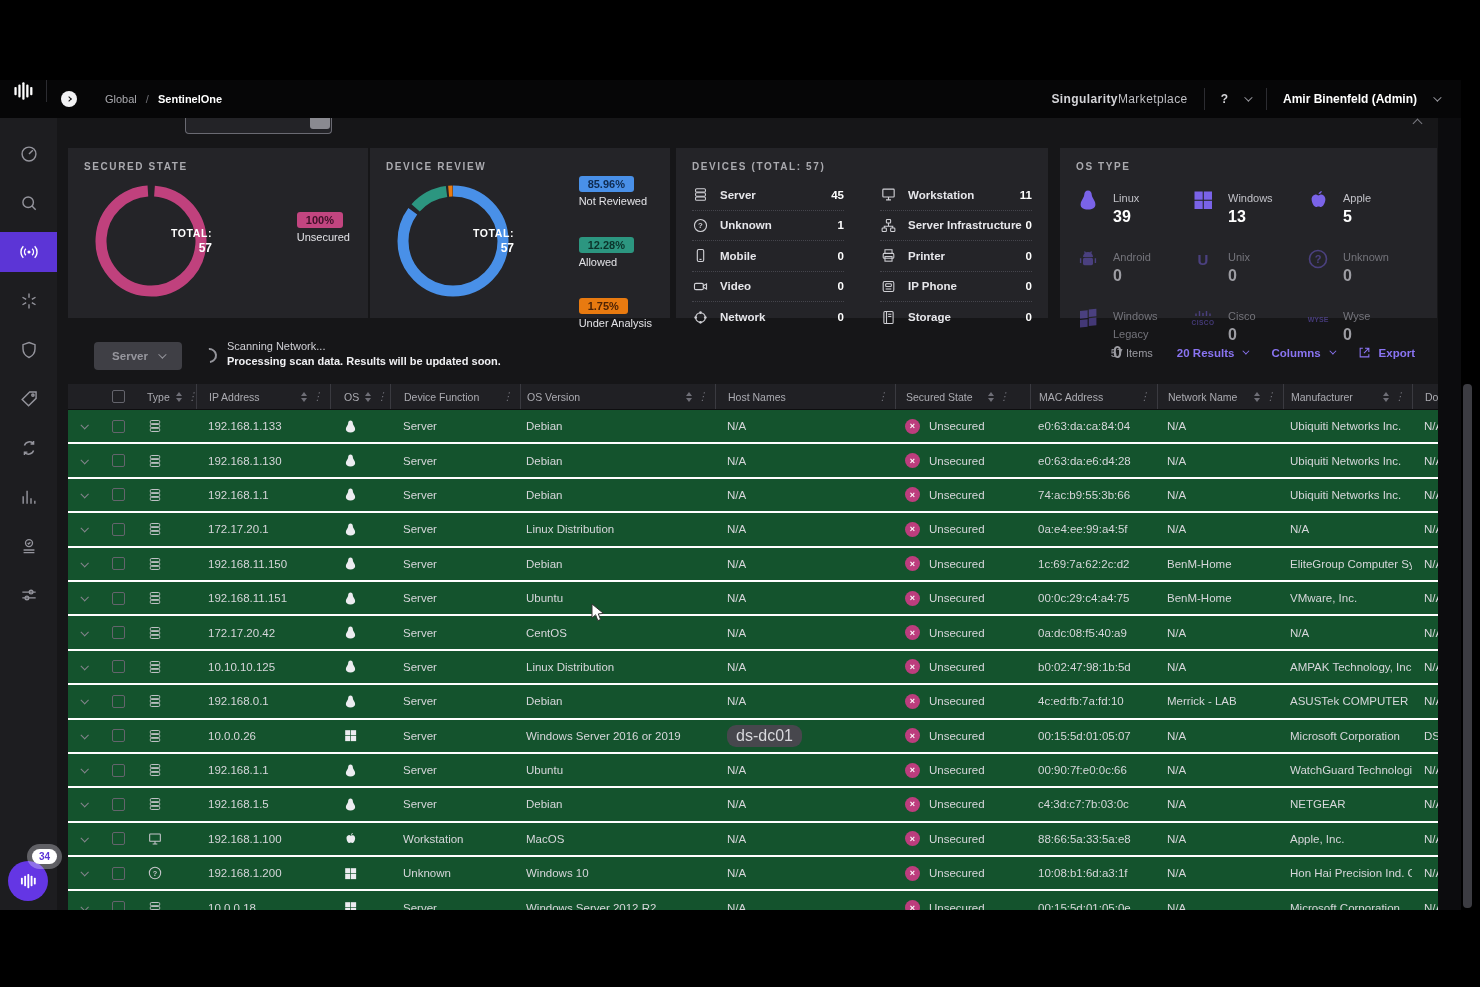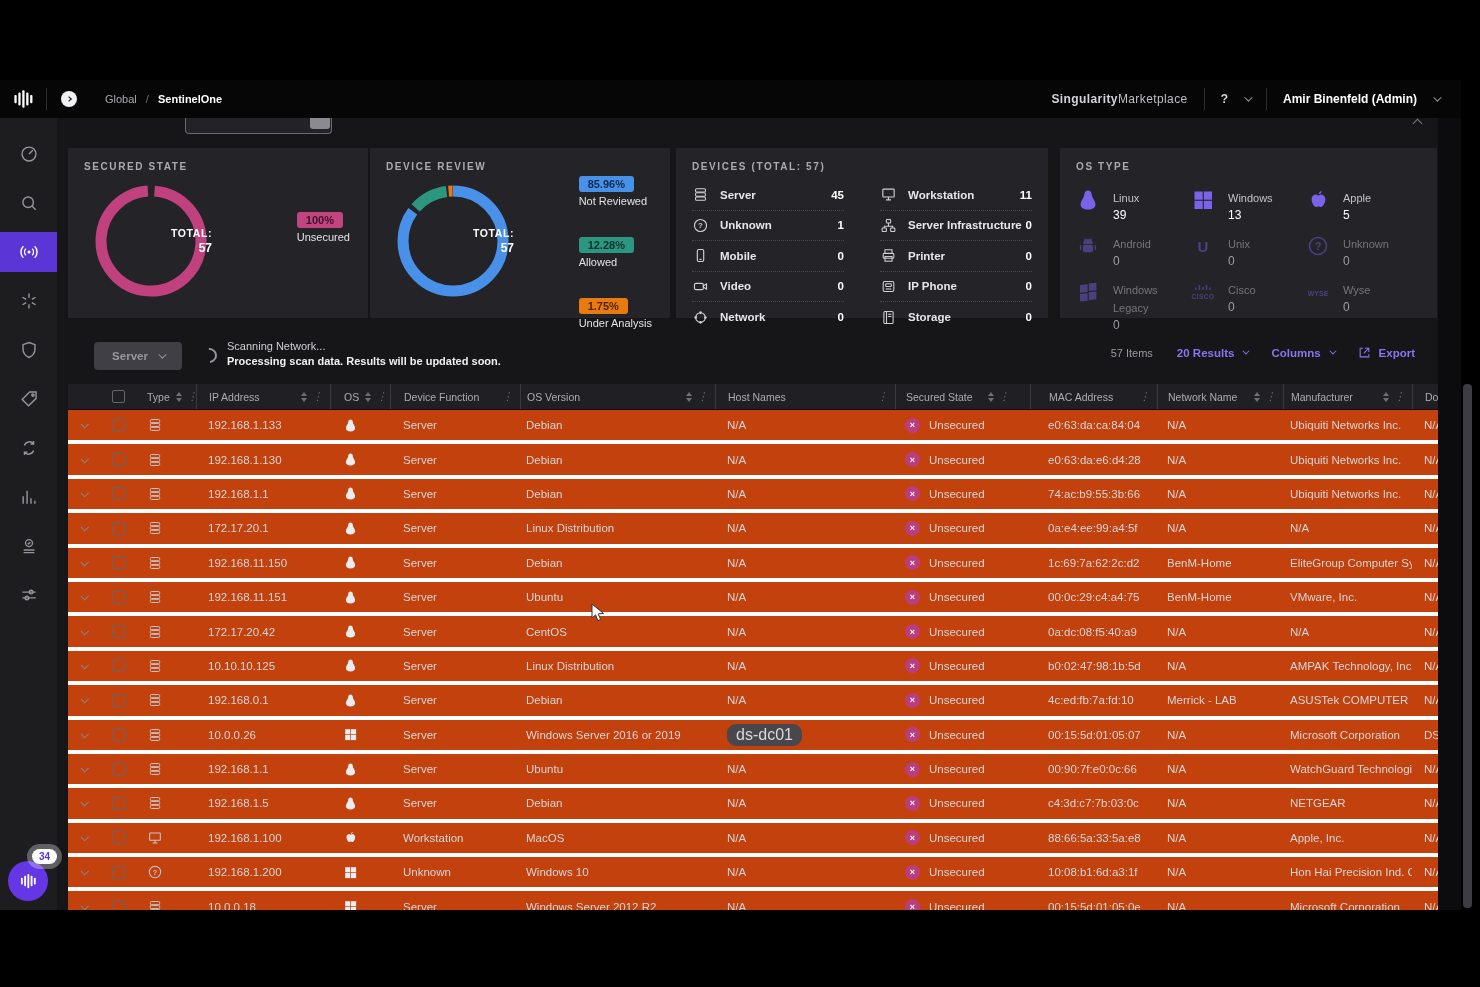--- a/index.html
+++ b/index.html
@@ -1,19 +1,19 @@
 <!DOCTYPE html>
 <html><head>
 <meta charset="utf-8">
 <style>
   *{margin:0;padding:0;box-sizing:border-box}
   html,body{width:1480px;height:987px;background:#000;font-family:"Liberation Sans",sans-serif;overflow:hidden;position:relative}
   .app{position:absolute;left:0;top:80px;width:1461px;height:830px;background:#161618;overflow:hidden}
   
-  .topbar{position:absolute;left:0;top:0;width:100%;height:38px;background:#060607;display:flex;align-items:center;z-index:5}
+  .topbar{position:absolute;left:0;top:0;width:100%;height:38px;background:#060607;display:flex;z-index:5}
   .logo-box{width:46px;display:flex;justify-content:center}
   .vdiv{width:1px;height:22px;background:#2c2c31}
   .crumb-wrap{display:flex;align-items:center;gap:10px;margin-left:14px}
   .circ-arrow{width:16px;height:16px;border-radius:50%;background:#f2f2f4;display:flex;align-items:center;justify-content:center}
   .circ-arrow i{width:4px;height:4px;border-right:1.6px solid #111;border-top:1.6px solid #111;transform:rotate(45deg);margin-left:-1px}
   .crumb{font-size:11px;color:#a9a9ae;margin-left:18px}
   .crumb .sep{color:#707076;margin:0 6px}
   .crumb b{color:#fff;font-weight:bold}
   .top-right{margin-left:auto;display:flex;align-items:center;gap:16px;padding-right:22px}
   .mk{font-size:12px;color:#d4d4d8;letter-spacing:.4px}
@@ -50,56 +50,56 @@
   .leg-item .badge{display:inline-block;padding:2px 9px;border-radius:3px;font-size:11px;font-weight:bold}
   .leg-item .lab{font-size:11px;color:#e2e2e6;margin-top:3px}
   
   .dev-grid{display:grid;grid-template-columns:1fr 1fr;column-gap:36px;margin-top:8px}
   .dev-item{display:flex;align-items:center;height:30.5px;border-bottom:1px dotted #45454c;color:#d6d6da}
   .dev-item:nth-last-child(-n+2){border-bottom:none}
   .dev-item svg{width:17px;height:17px;color:#d0d0d5;flex:none}
   .dev-item .dl{font-size:11.5px;font-weight:bold;color:#e6e6ea;margin-left:11px}
   .dev-item .dv{margin-left:auto;font-size:11.5px;font-weight:bold;color:#fff}
   
-  .os-grid{display:grid;grid-template-columns:1fr 1fr 1fr;row-gap:12px;margin-top:16px}
+  .os-grid{display:grid;grid-template-columns:1fr 1fr 1fr;row-gap:21px;margin-top:16px}
   .os-item{display:flex;align-items:flex-start}
   .os-item svg{width:24px;height:24px;color:#7a63e8;flex:none}
   .os-item .ot{margin-left:13px}
   .os-item .ol{font-size:11px;color:#c2c2c8}
-  .os-item .ov{font-size:12px;font-weight:normal;color:#fff;margin-top:2px}
+  .os-item .ov{font-size:16px;font-weight:bold;color:#fff;margin-top:2px}
   .os-item.dim svg{opacity:.45}
   .os-item.dim .ol{color:#74747b}
   .os-item.dim .ov{color:#9d9da3}
   
   .actions-btn{position:absolute;left:94px;top:262px;width:88px;height:28px;background:#3f3f45;border-radius:4px;display:flex;align-items:center;justify-content:center;gap:10px;font-size:11.5px;color:#97979e;font-weight:bold}
   .actions-btn .chev{border-color:#97979e}
   .spinner{position:absolute;left:202px;top:268px;width:15px;height:15px;border-radius:50%;border:2px solid #94949a;border-left-color:transparent;border-bottom-color:transparent;transform:rotate(40deg)}
   .scan-text{position:absolute;left:227px;top:260px}
   .scan-text .l1{font-size:11px;color:#cfcfd4}
   .scan-text .l2{font-size:11px;color:#f0f0f3;font-weight:bold;margin-top:3px}
   .tb-right{position:absolute;right:46px;top:266px;display:flex;align-items:center;gap:24px}
   .items-count{font-size:11px;color:#9a9aa1}
   .tb-link{font-size:11.5px;color:#8a74f2;font-weight:bold;display:flex;align-items:center;gap:8px;cursor:pointer}
   .tb-link .chev{border-color:#8a74f2;width:5px;height:5px}
   .exp-icon{width:13px;height:13px;color:#8a74f2}
   
   .tablebox{position:absolute;left:68px;top:304px;width:1370px;height:526px;overflow:hidden;background:#232327}
   .thead{display:flex;align-items:center;height:26px;background:#202024;border-bottom:1px solid #0e0e10;color:#ababb1;font-size:10.5px}
-  .row{display:flex;align-items:flex-start;height:34.4px;background:#c2410c;border-bottom:4px solid #ffffff;color:#d6d6da;font-size:11.5px;cursor:pointer}
+  .row{display:flex;align-items:flex-start;height:34.4px;background:#14532d;border-bottom:2px solid #ffffff;color:#d6d6da;font-size:11.5px;cursor:pointer}
   .c{flex:none;display:flex;align-items:center;overflow:hidden;white-space:nowrap;height:100%}
   .exp{width:32px;justify-content:center}
   .chk{width:36px;justify-content:center}
   .typec{width:60px;padding-left:11px}
   .ipc{width:134px;padding-left:12px}
   .osc{width:60px;padding-left:13px}
   .fnc{width:130px;padding-left:13px}
   .verc{width:195px;padding-left:6px}
   .hostc{width:180px;padding-left:12px}
   .secc{width:135px;padding-left:10px}
-  .macc{width:127px;padding-left:18px}
+  .macc{width:127px;padding-left:8px}
   .netc{width:126px;padding-left:10px}
   .manc{width:129px;padding-left:7px}
   .domc{width:80px;padding-left:12px}
   .thead .c{font-weight:normal}
   .thead .bl{border-left:1px solid #3a3a40}
   .hlabel{margin-right:6px}
   .hicons{margin-left:auto;display:flex;align-items:center;gap:5px;padding-right:7px}
   .sort{display:inline-flex;flex-direction:column;gap:2px}
   .sort::before{content:"";border-left:3.5px solid transparent;border-right:3.5px solid transparent;border-bottom:4px solid #6f6f77}
   .sort::after{content:"";border-left:3.5px solid transparent;border-right:3.5px solid transparent;border-top:4px solid #6f6f77}

